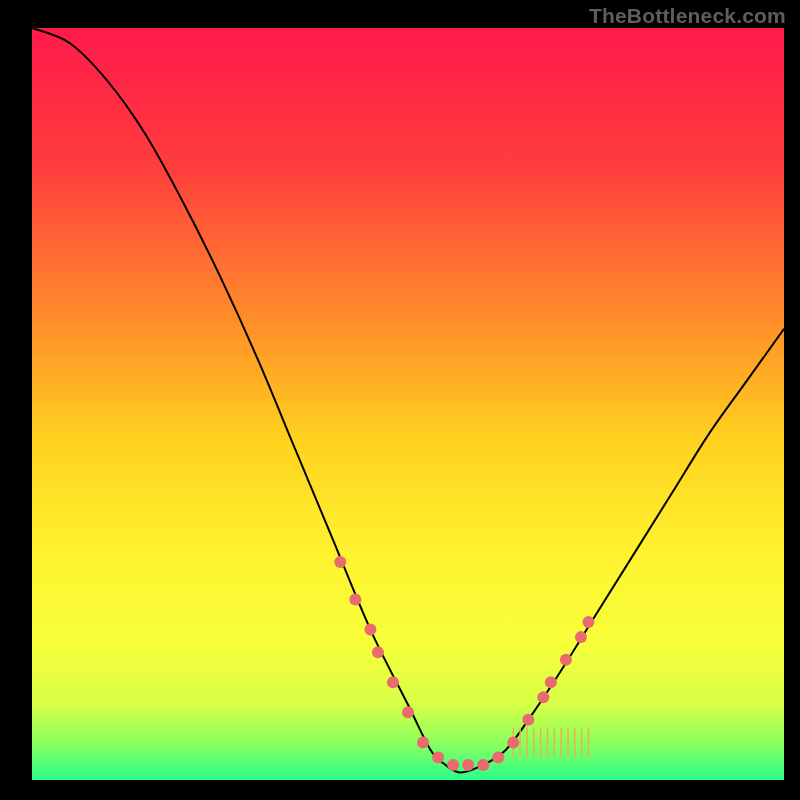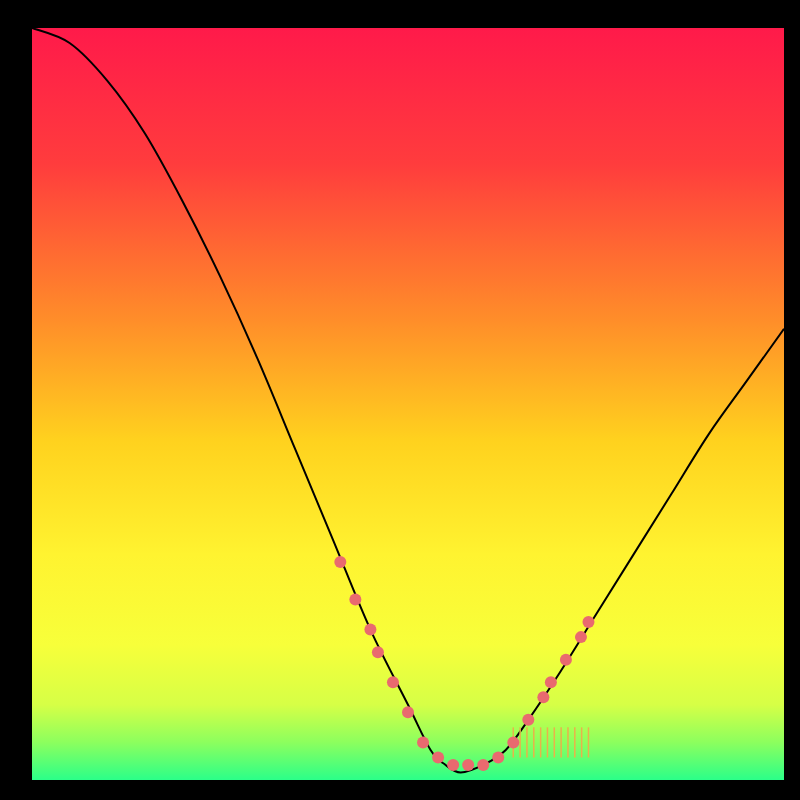--- a/index.html
+++ b/index.html
@@ -25,20 +25,21 @@
     left: 32px;
     top: 28px;
     width: 752px;
     height: 752px;
   }
   .plot svg { display: block; width: 100%; height: 100%; }
 </style>
 </head>
 <body>
 <div class="container">
+  <div class="watermark">TheBottleneck.com</div>
   <div class="plot">
     <svg id="plot-svg" viewBox="0 0 752 752" preserveAspectRatio="none">
         <defs>
           <linearGradient id="bg" x1="0" y1="0" x2="0" y2="1">
             <stop offset="0%" stop-color="#ff1a4a"></stop>
             <stop offset="18%" stop-color="#ff3c3d"></stop>
             <stop offset="38%" stop-color="#ff8a2a"></stop>
             <stop offset="55%" stop-color="#ffd21e"></stop>
             <stop offset="70%" stop-color="#fff330"></stop>
             <stop offset="82%" stop-color="#f7ff3a"></stop>

